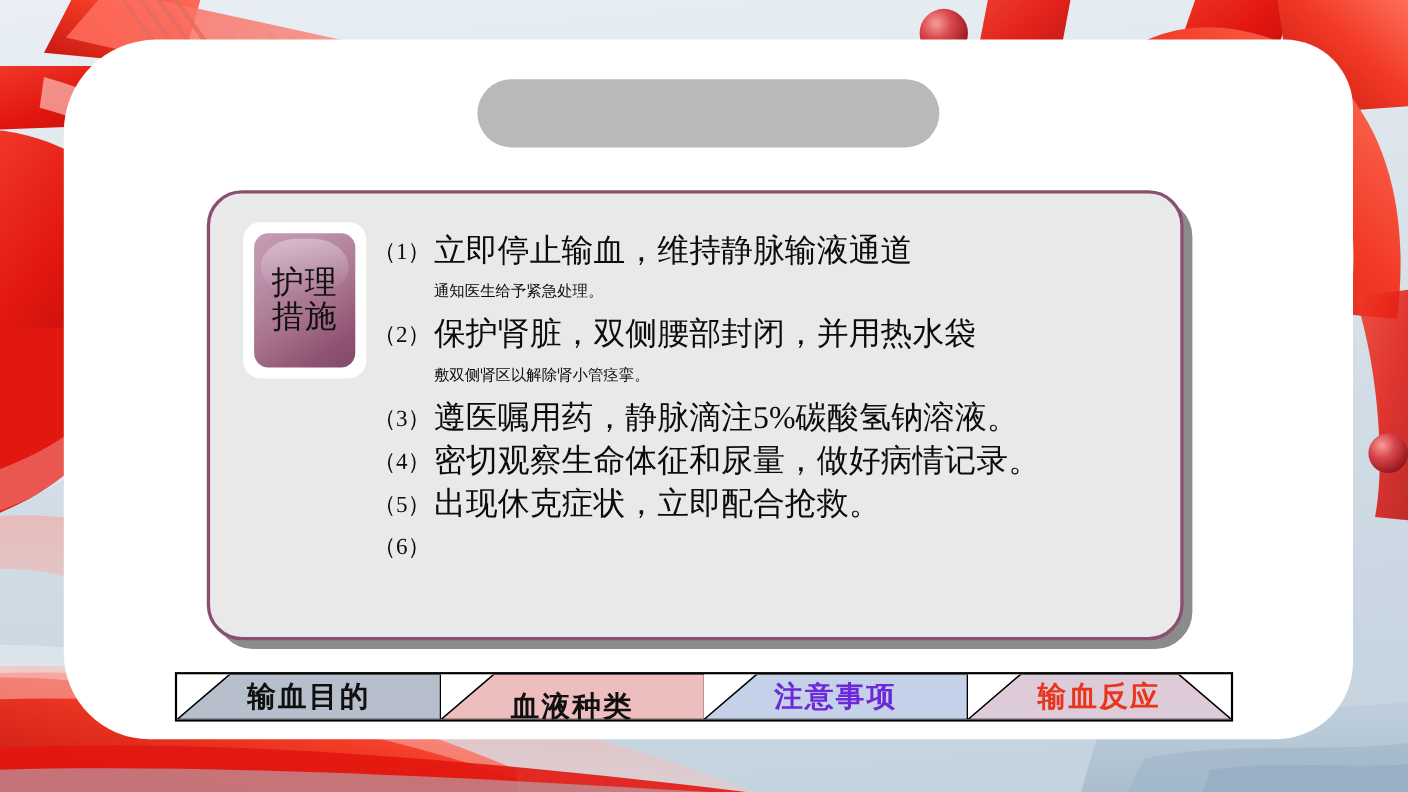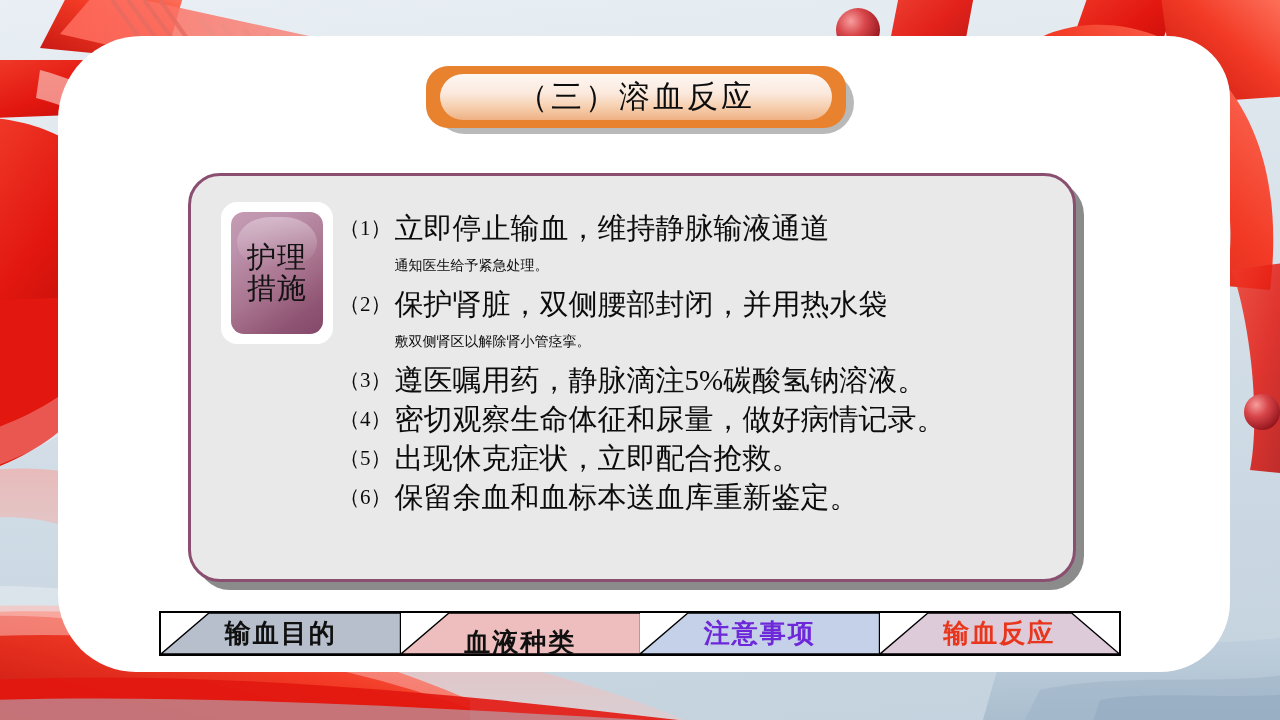--- a/index.html
+++ b/index.html
@@ -218,25 +218,20 @@
         <path d="M1000 660 C1090 636 1200 650 1290 636 L1290 730 L980 730 Z" fill="url(#gCloud)"></path>
         <path d="M1040 690 C1120 672 1220 686 1290 674 L1290 730 L1020 730 Z" fill="#9db3c6" opacity=".55"></path>
         <path d="M1100 700 C1160 690 1230 700 1290 694 L1290 730 L1090 730 Z" fill="#8fa8bd" opacity=".5"></path>
       </g>
     </svg>
   </div>
 
   <div class="card"></div>
 
   <div class="title-shadow"></div>
-  <div class="title-outer">
-    <div class="title-inner">
-      <span class="title-text">（三）溶血反应</span>
-    </div>
-  </div>
 
   <div class="panel-shadow"></div>
   <div class="panel">
 
     <div class="chip-wrap">
       <div class="chip">
         <span class="chip-line">护理</span>
         <span class="chip-line">措施</span>
       </div>
     </div>
@@ -269,23 +264,20 @@
         </span>
       </div>
       <div class="li">
         <span class="li-num">（5）</span>
         <span class="li-body">
           <div class="li-text">出现休克症状，立即配合抢救。</div>
         </span>
       </div>
       <div class="li">
         <span class="li-num">（6）</span>
-        <span class="li-body">
-          <div class="li-text">保留余血和血标本送血库重新鉴定。</div>
-        </span>
       </div>
     </div>
   </div>
 
   <div class="navbar">
     <div class="nav-seg">
       <div class="nav-shape">
         <svg viewBox="0 0 240 41" preserveAspectRatio="none" style="width:100%;height:100%;display:block;">
           <polygon points="48,0 240,0 240,41 0,41" id="s0" fill="#b6bfcb" stroke="#000" stroke-width="1.4"></polygon>
         </svg>

